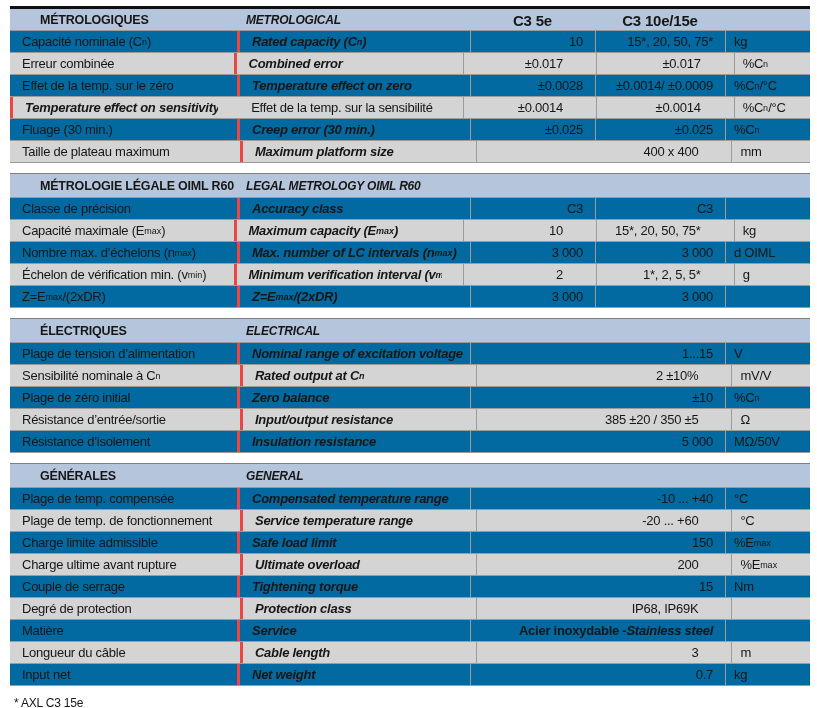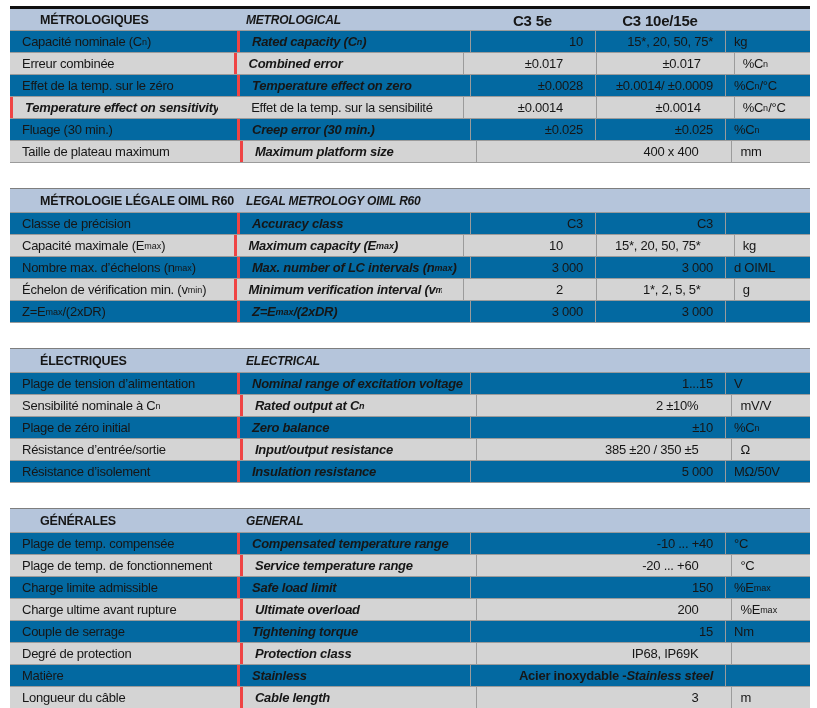--- a/index.html
+++ b/index.html
@@ -6,21 +6,21 @@
   html, body { width: 817px; height: 708px; }
   body {
     position: relative;
     background: #ffffff;
     font-family: "Liberation Sans", "DejaVu Sans", sans-serif;
     color: #161616;
     overflow: hidden;
   }
   #sheet { position: absolute; left: 10px; top: 6px; width: 800px; }
 
-  .section { border-bottom: 1px solid #9b9b9b; margin-bottom: 25px; }
+  .section { border-bottom: 1px solid #9b9b9b; margin-bottom: 10px; }
   .section.first .sec-header { border-top: 3px solid #101010; }
   .section:not(.first) .sec-header { border-top: 1px solid #7e7e7e; }
 
   .sec-header { position: relative; height: 24px; background: #b5c5db; }
   .sec-header .t-fr {
     position: absolute; left: 30px; top: 50%; transform: translateY(-50%);
     font-size: 12.5px; font-weight: 700; letter-spacing: -0.2px; white-space: nowrap;
   }
   .sec-header .t-en {
     position: absolute; left: 236px; top: 50%; transform: translateY(-50%);
@@ -220,21 +220,21 @@
         <div class="cell c-unit">Nm</div>
       </div>
       <div class="row alt">
         <div class="cell c-fr">Degré de protection</div>
         <div class="cell c-en">Protection class</div>
         <div class="cell c-merged">IP68, IP69K</div>
         <div class="cell c-unit"></div>
       </div>
       <div class="row">
         <div class="cell c-fr">Matière</div>
-        <div class="cell c-en">Stainless</div>
+        <div class="cell c-en">Service</div>
         <div class="cell c-merged bold">Acier inoxydable - <i>Stainless steel</i></div>
         <div class="cell c-unit"></div>
       </div>
       <div class="row alt">
         <div class="cell c-fr">Longueur du câble</div>
         <div class="cell c-en">Cable length</div>
         <div class="cell c-merged">3</div>
         <div class="cell c-unit">m</div>
       </div>
       <div class="row">

